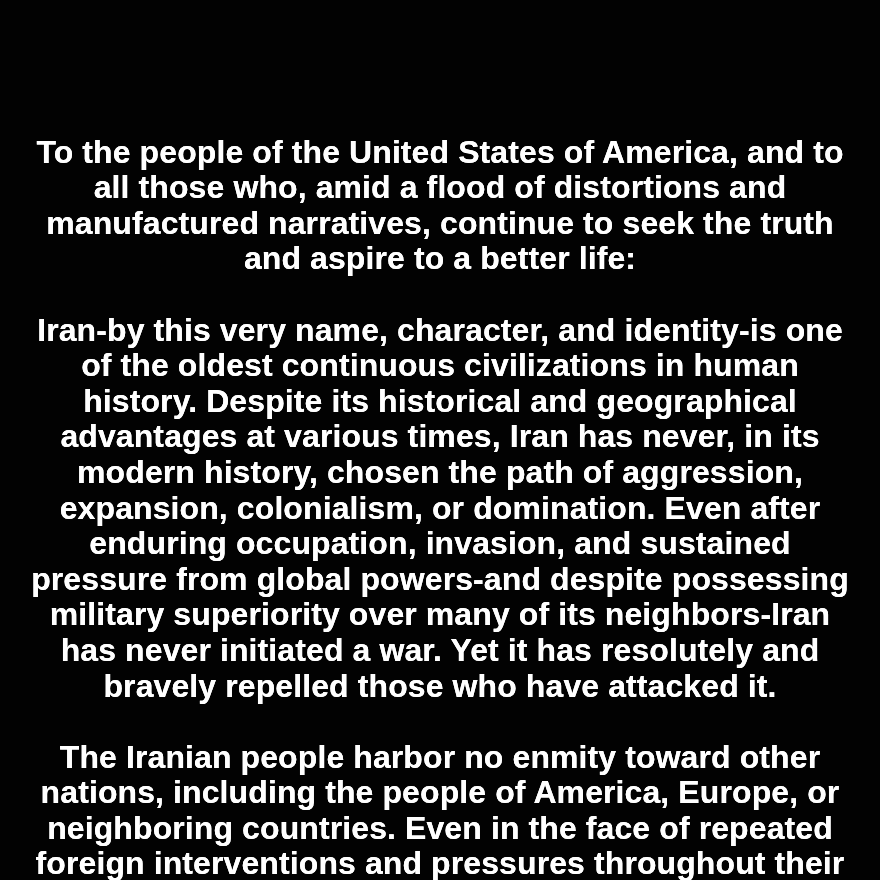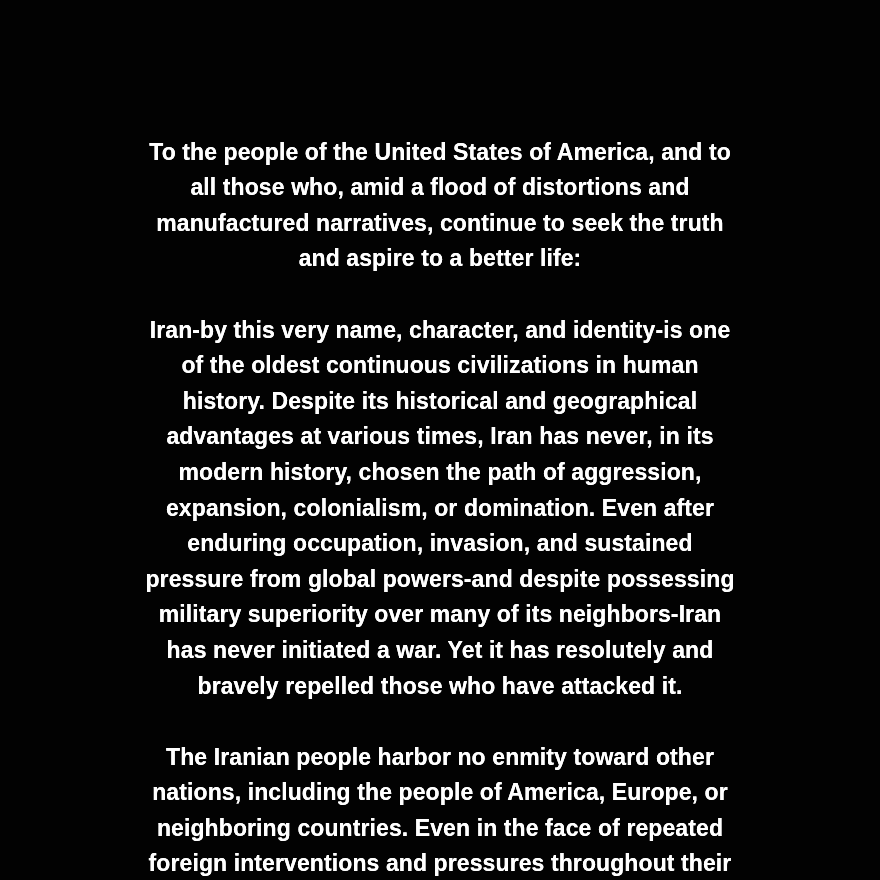--- a/index.html
+++ b/index.html
@@ -21,21 +21,21 @@
     overflow: hidden;
   }
   .letter {
     box-sizing: border-box;
     padding-top: 99px;
     width: 850px;
     text-align: center;
     font-family: "Liberation Sans", sans-serif;
     font-weight: 800;
     color: #ffffff;
-    font-size: 23px;
+    font-size: 32px;
     line-height: 35.6px;
     letter-spacing: 0.1px;
     white-space: pre-line;
     
     text-shadow: 0 0 0.6px #ffffff;
   }
   .para {
     margin: 0;
     padding: 0;
   }

